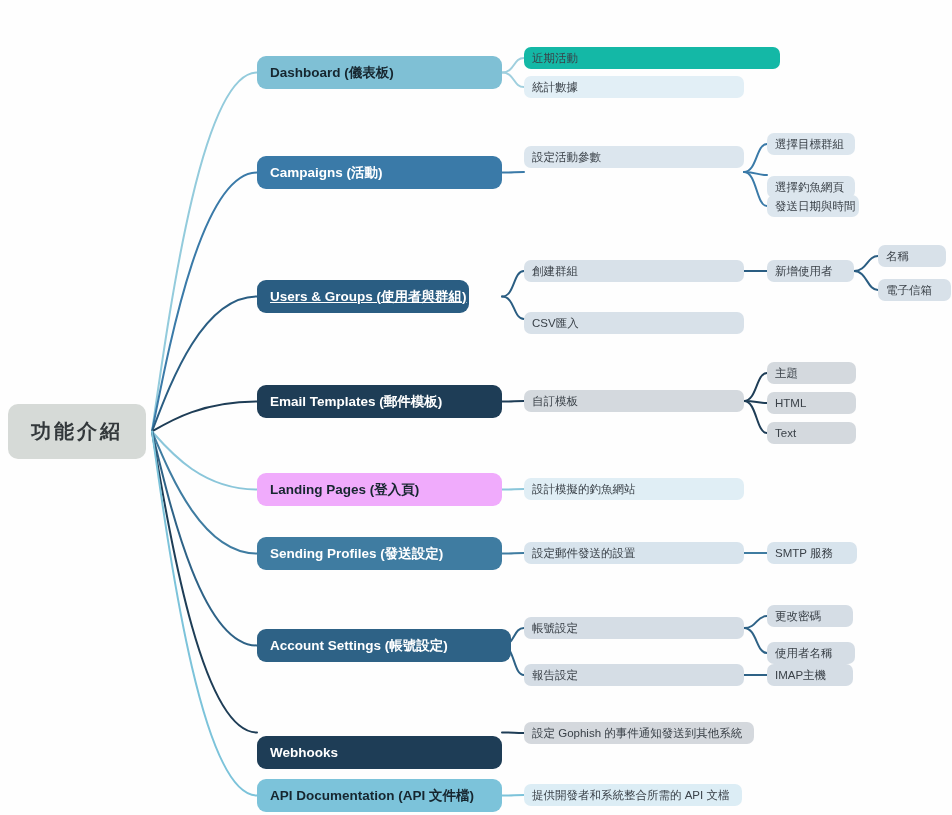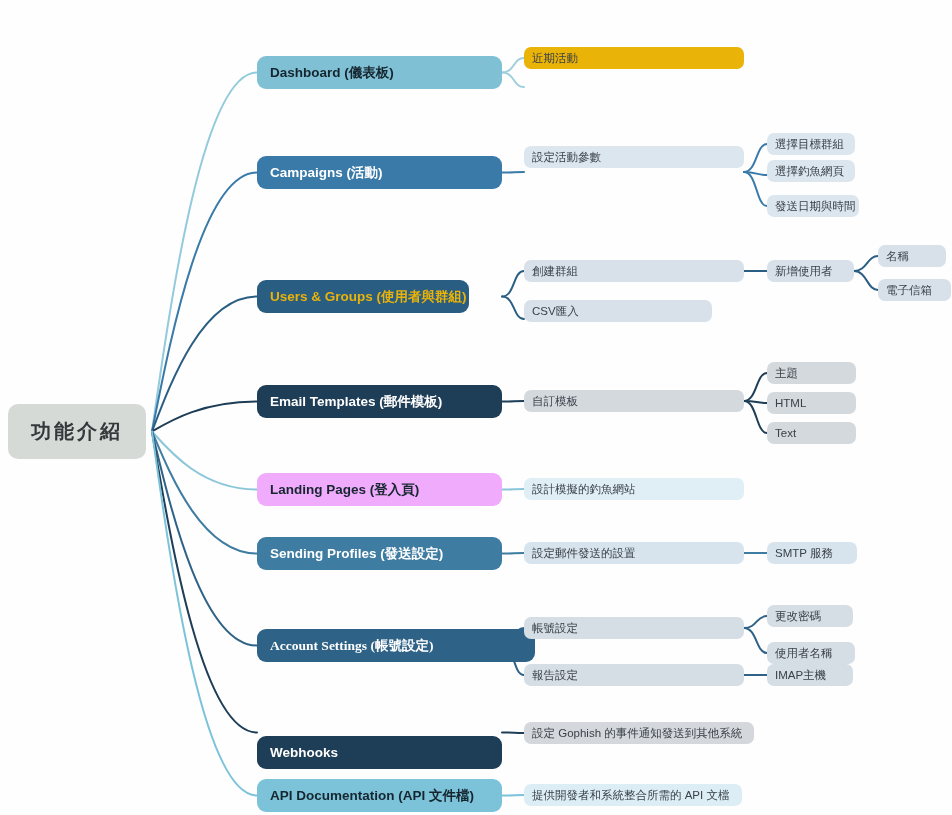--- a/index.html
+++ b/index.html
@@ -54,34 +54,35 @@
       <path d="M 502 645.5 C 515 645.5, 513 675, 524 675" fill="none" stroke="#2E6286" stroke-width="2" stroke-linecap="round"></path>
       <path d="M 744 628 C 757 628, 756 616, 767 616" fill="none" stroke="#2E6286" stroke-width="2" stroke-linecap="round"></path>
       <path d="M 744 628 C 757 628, 756 653, 767 653" fill="none" stroke="#2E6286" stroke-width="2" stroke-linecap="round"></path>
       <path d="M 744 675 C 757 675, 756 675, 767 675" fill="none" stroke="#2E6286" stroke-width="2" stroke-linecap="round"></path>
       <path d="M 502 732.5 C 515 732.5, 513 733, 524 733" fill="none" stroke="#1E3D56" stroke-width="2" stroke-linecap="round"></path>
       <path d="M 502 795.5 C 515 795.5, 513 795, 524 795" fill="none" stroke="#7CC3DA" stroke-width="2" stroke-linecap="round"></path>
     </svg>
 <div class="node lv0" style="left: 8px; top: 404px; width: 138px; height: 55px; background: rgb(214, 218, 215); color: rgb(51, 56, 59);">功能介紹</div>
     <div class="node lv1" style="left: 257px; top: 56px; width: 245px; height: 33px; background: rgb(127, 192, 213); color: rgb(22, 38, 47);">Dashboard (儀表板)</div>
     <div class="node lv1" style="left: 257px; top: 156px; width: 245px; height: 33px; background: rgb(58, 122, 168); color: rgb(255, 255, 255);">Campaigns (活動)</div>
-    <div class="node lv1" style="left: 257px; top: 280px; width: 212px; height: 33px; background: rgb(42, 93, 130); color: #eab308;">Users &amp; Groups (使用者與群組)</div>
+    <div class="node lv1" style="left: 257px; top: 280px; width: 212px; height: 33px; background: rgb(42, 93, 130); color: #ffffff; text-decoration: underline;">Users &amp; Groups (使用者與群組)</div>
     <div class="node lv1" style="left: 257px; top: 385px; width: 245px; height: 33px; background: rgb(30, 61, 86); color: rgb(255, 255, 255);">Email Templates (郵件模板)</div>
     <div class="node lv1" style="left: 257px; top: 473px; width: 245px; height: 33px; background: #f0abfc; color: rgb(22, 38, 47);">Landing Pages (登入頁)</div>
     <div class="node lv1" style="left: 257px; top: 537px; width: 245px; height: 33px; background: rgb(63, 124, 161); color: rgb(255, 255, 255);">Sending Profiles (發送設定)</div>
-    <div class="node lv1" style="left: 257px; top: 629px; width: 278px; height: 33px; background: rgb(46, 98, 134); color: rgb(255, 255, 255); font-family: Liberation Serif, serif;">Account Settings (帳號設定)</div>
+    <div class="node lv1" style="left: 257px; top: 629px; width: 254px; height: 33px; background: rgb(46, 98, 134); color: rgb(255, 255, 255);">Account Settings (帳號設定)</div>
     <div class="node lv1" style="left: 257px; top: 736px; width: 245px; height: 33px; background: rgb(30, 61, 86); color: rgb(255, 255, 255);">Webhooks</div>
     <div class="node lv1" style="left: 257px; top: 779px; width: 245px; height: 33px; background: rgb(124, 195, 218); color: rgb(22, 38, 47);">API Documentation (API 文件檔)</div>
-    <div class="node lv2" style="left: 524px; top: 47px; width: 220px; height: 22px; background: #eab308; color: rgb(58, 65, 72);">近期活動</div>
+    <div class="node lv2" style="left: 524px; top: 47px; width: 256px; height: 22px; background: #14b8a6; color: rgb(58, 65, 72);">近期活動</div>
+    <div class="node lv2" style="left: 524px; top: 76px; width: 220px; height: 22px; background: rgb(226, 239, 246); color: rgb(58, 65, 72);">統計數據</div>
     <div class="node lv2" style="left: 524px; top: 146px; width: 220px; height: 22px; background: rgb(220, 230, 238); color: rgb(58, 65, 72);">設定活動參數</div>
     <div class="node lv3" style="left: 767px; top: 133px; width: 88px; height: 22px; background: rgb(220, 230, 238); color: rgb(58, 65, 72);">選擇目標群組</div>
-    <div class="node lv3" style="left: 767px; top: 160px; width: 88px; height: 22px; background: rgb(220, 230, 238); color: rgb(58, 65, 72);">選擇釣魚網頁</div>
+    <div class="node lv3" style="left: 767px; top: 176px; width: 88px; height: 22px; background: rgb(220, 230, 238); color: rgb(58, 65, 72);">選擇釣魚網頁</div>
     <div class="node lv3" style="left: 767px; top: 195px; width: 92px; height: 22px; background: rgb(220, 230, 238); color: rgb(58, 65, 72);">發送日期與時間</div>
     <div class="node lv2" style="left: 524px; top: 260px; width: 220px; height: 22px; background: rgb(216, 225, 233); color: rgb(58, 65, 72);">創建群組</div>
-    <div class="node lv2" style="left: 524px; top: 300px; width: 188px; height: 22px; background: rgb(216, 225, 233); color: rgb(58, 65, 72);">CSV匯入</div>
+    <div class="node lv2" style="left: 524px; top: 312px; width: 220px; height: 22px; background: rgb(216, 225, 233); color: rgb(58, 65, 72);">CSV匯入</div>
     <div class="node lv3" style="left: 767px; top: 260px; width: 87px; height: 22px; background: rgb(216, 225, 233); color: rgb(58, 65, 72);">新增使用者</div>
     <div class="node lv4" style="left: 878px; top: 245px; width: 68px; height: 22px; background: rgb(216, 225, 233); color: rgb(58, 65, 72);">名稱</div>
     <div class="node lv4" style="left: 878px; top: 279px; width: 73px; height: 22px; background: rgb(216, 225, 233); color: rgb(58, 65, 72);">電子信箱</div>
     <div class="node lv2" style="left: 524px; top: 390px; width: 220px; height: 22px; background: rgb(212, 217, 222); color: rgb(58, 65, 72);">自訂模板</div>
     <div class="node lv3" style="left: 767px; top: 362px; width: 89px; height: 22px; background: rgb(212, 217, 222); color: rgb(58, 65, 72);">主題</div>
     <div class="node lv3" style="left: 767px; top: 392px; width: 89px; height: 22px; background: rgb(212, 217, 222); color: rgb(58, 65, 72);">HTML</div>
     <div class="node lv3" style="left: 767px; top: 422px; width: 89px; height: 22px; background: rgb(212, 217, 222); color: rgb(58, 65, 72);">Text</div>
     <div class="node lv2" style="left: 524px; top: 478px; width: 220px; height: 22px; background: rgb(224, 238, 245); color: rgb(58, 65, 72);">設計模擬的釣魚網站</div>
     <div class="node lv2" style="left: 524px; top: 542px; width: 220px; height: 22px; background: rgb(216, 228, 237); color: rgb(58, 65, 72);">設定郵件發送的設置</div>
     <div class="node lv3" style="left: 767px; top: 542px; width: 90px; height: 22px; background: rgb(216, 228, 237); color: rgb(58, 65, 72);">SMTP 服務</div>

